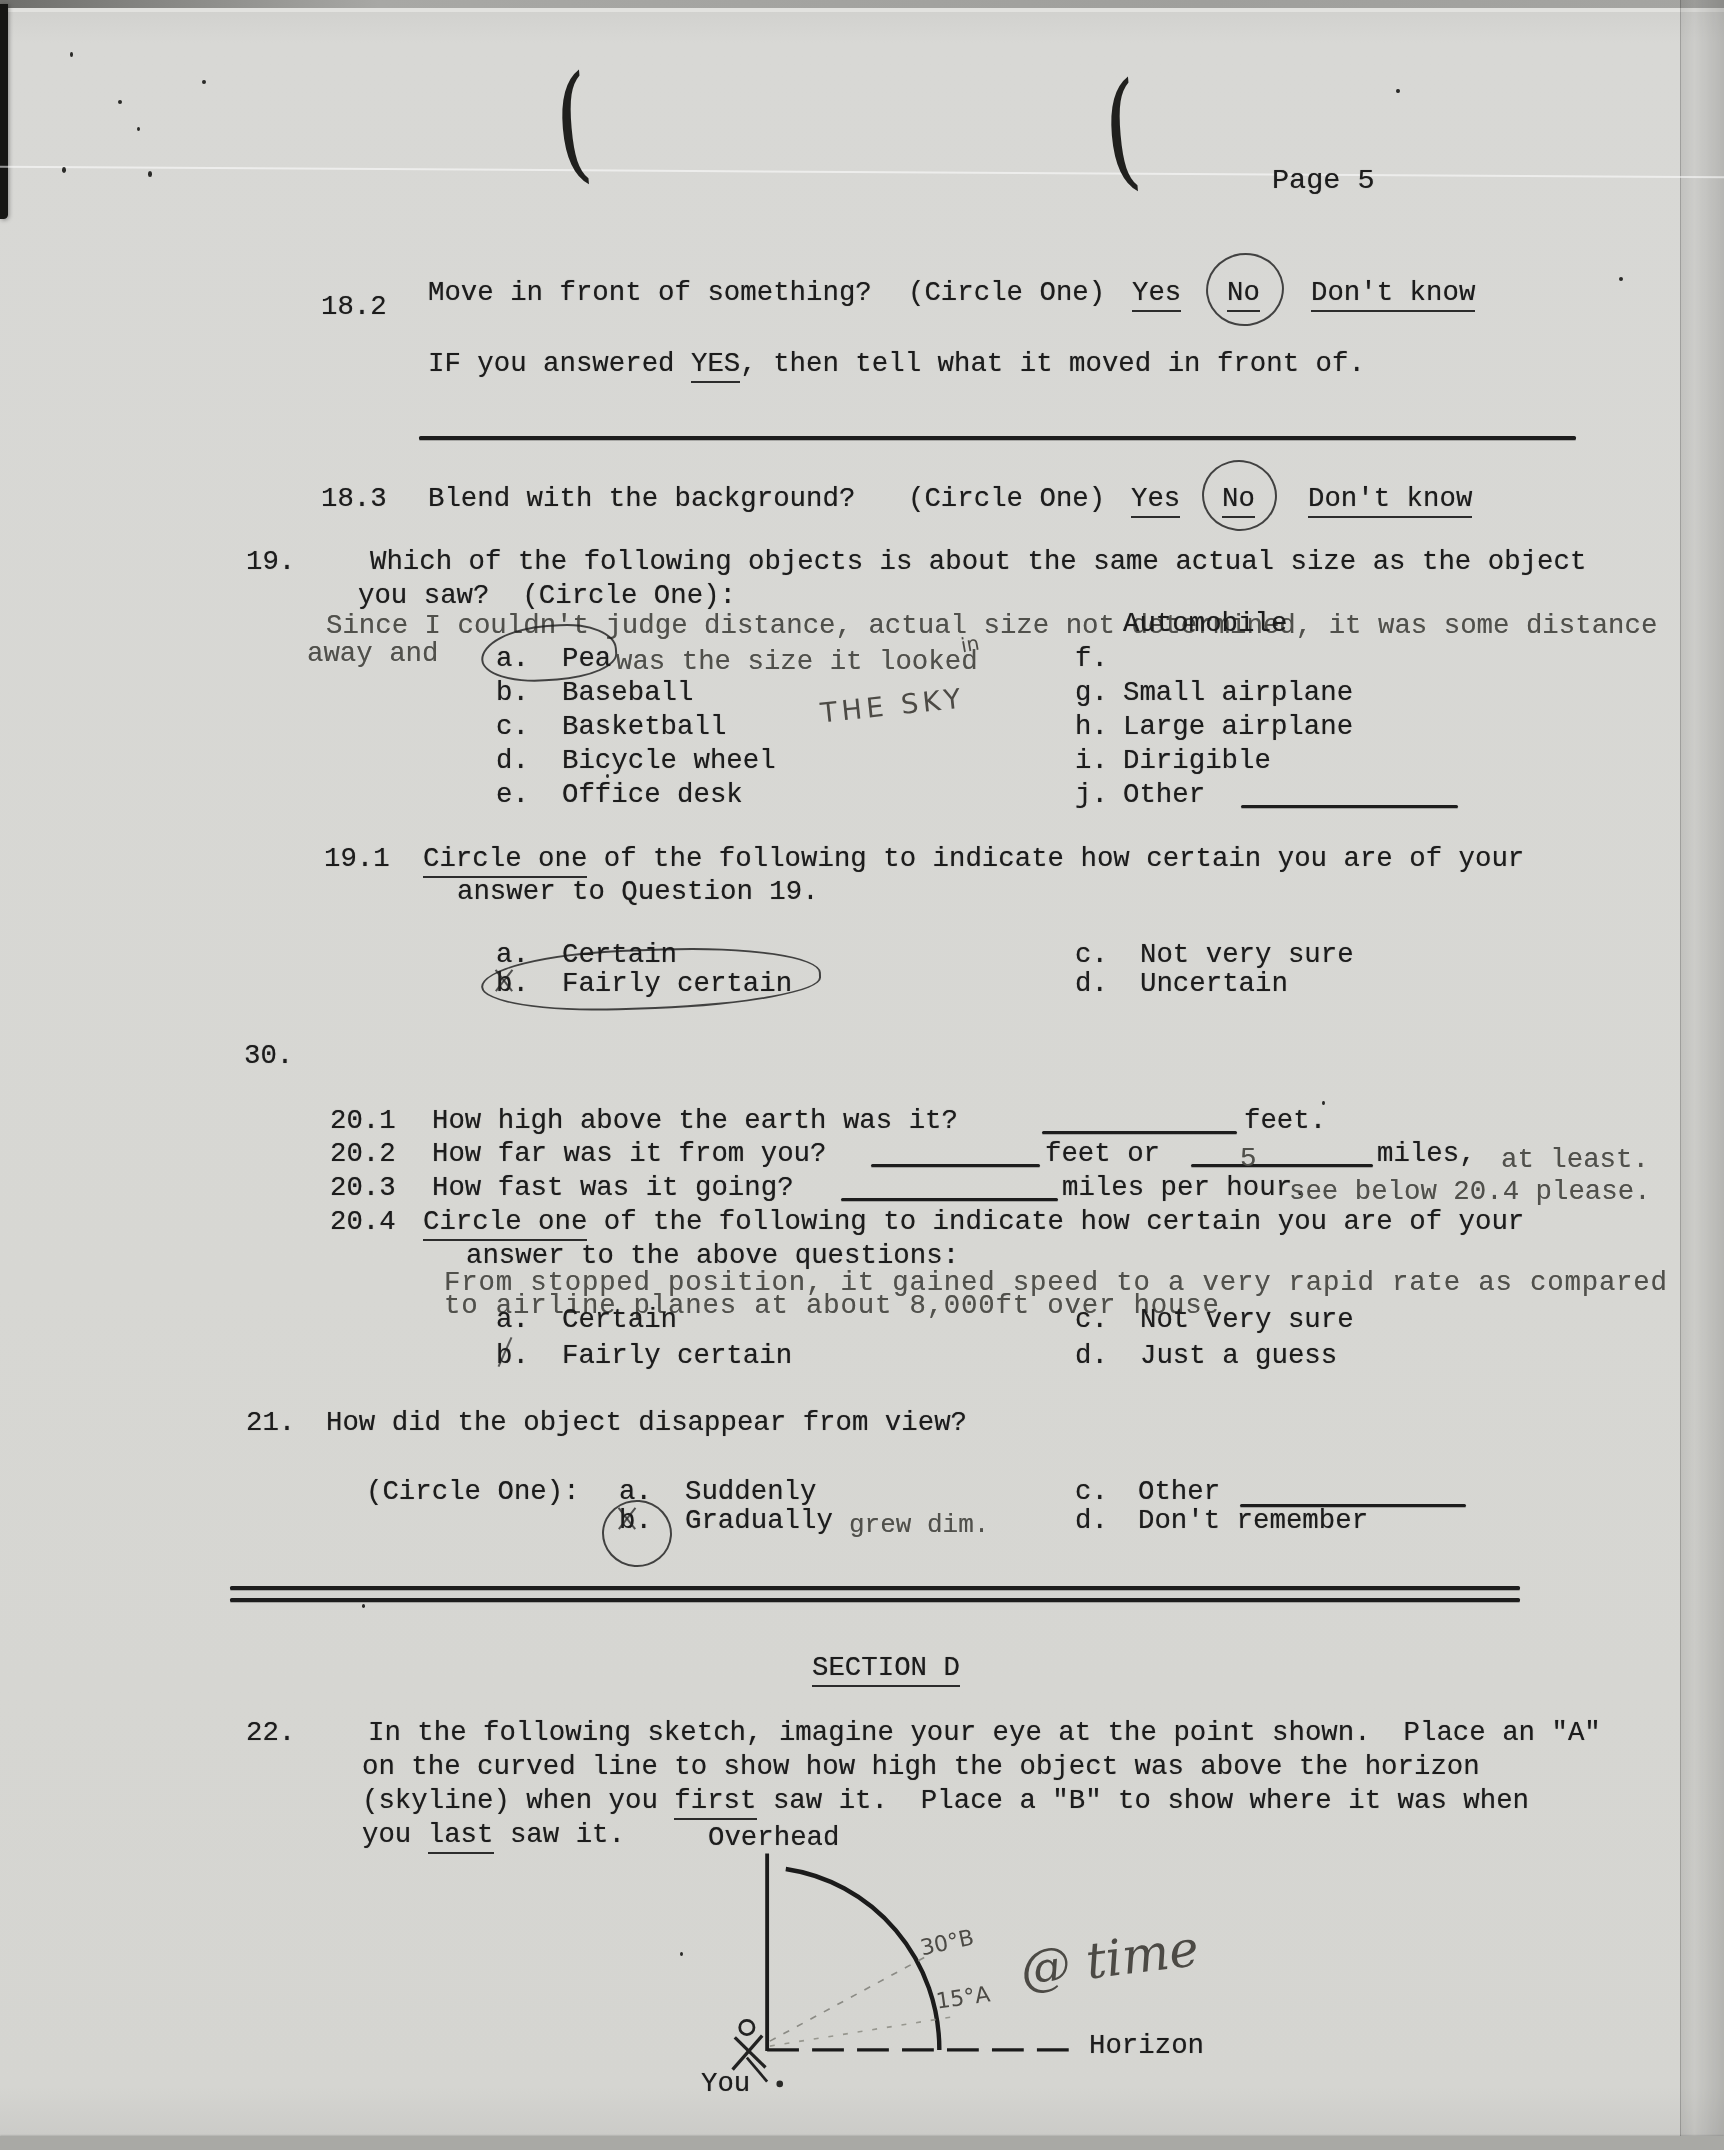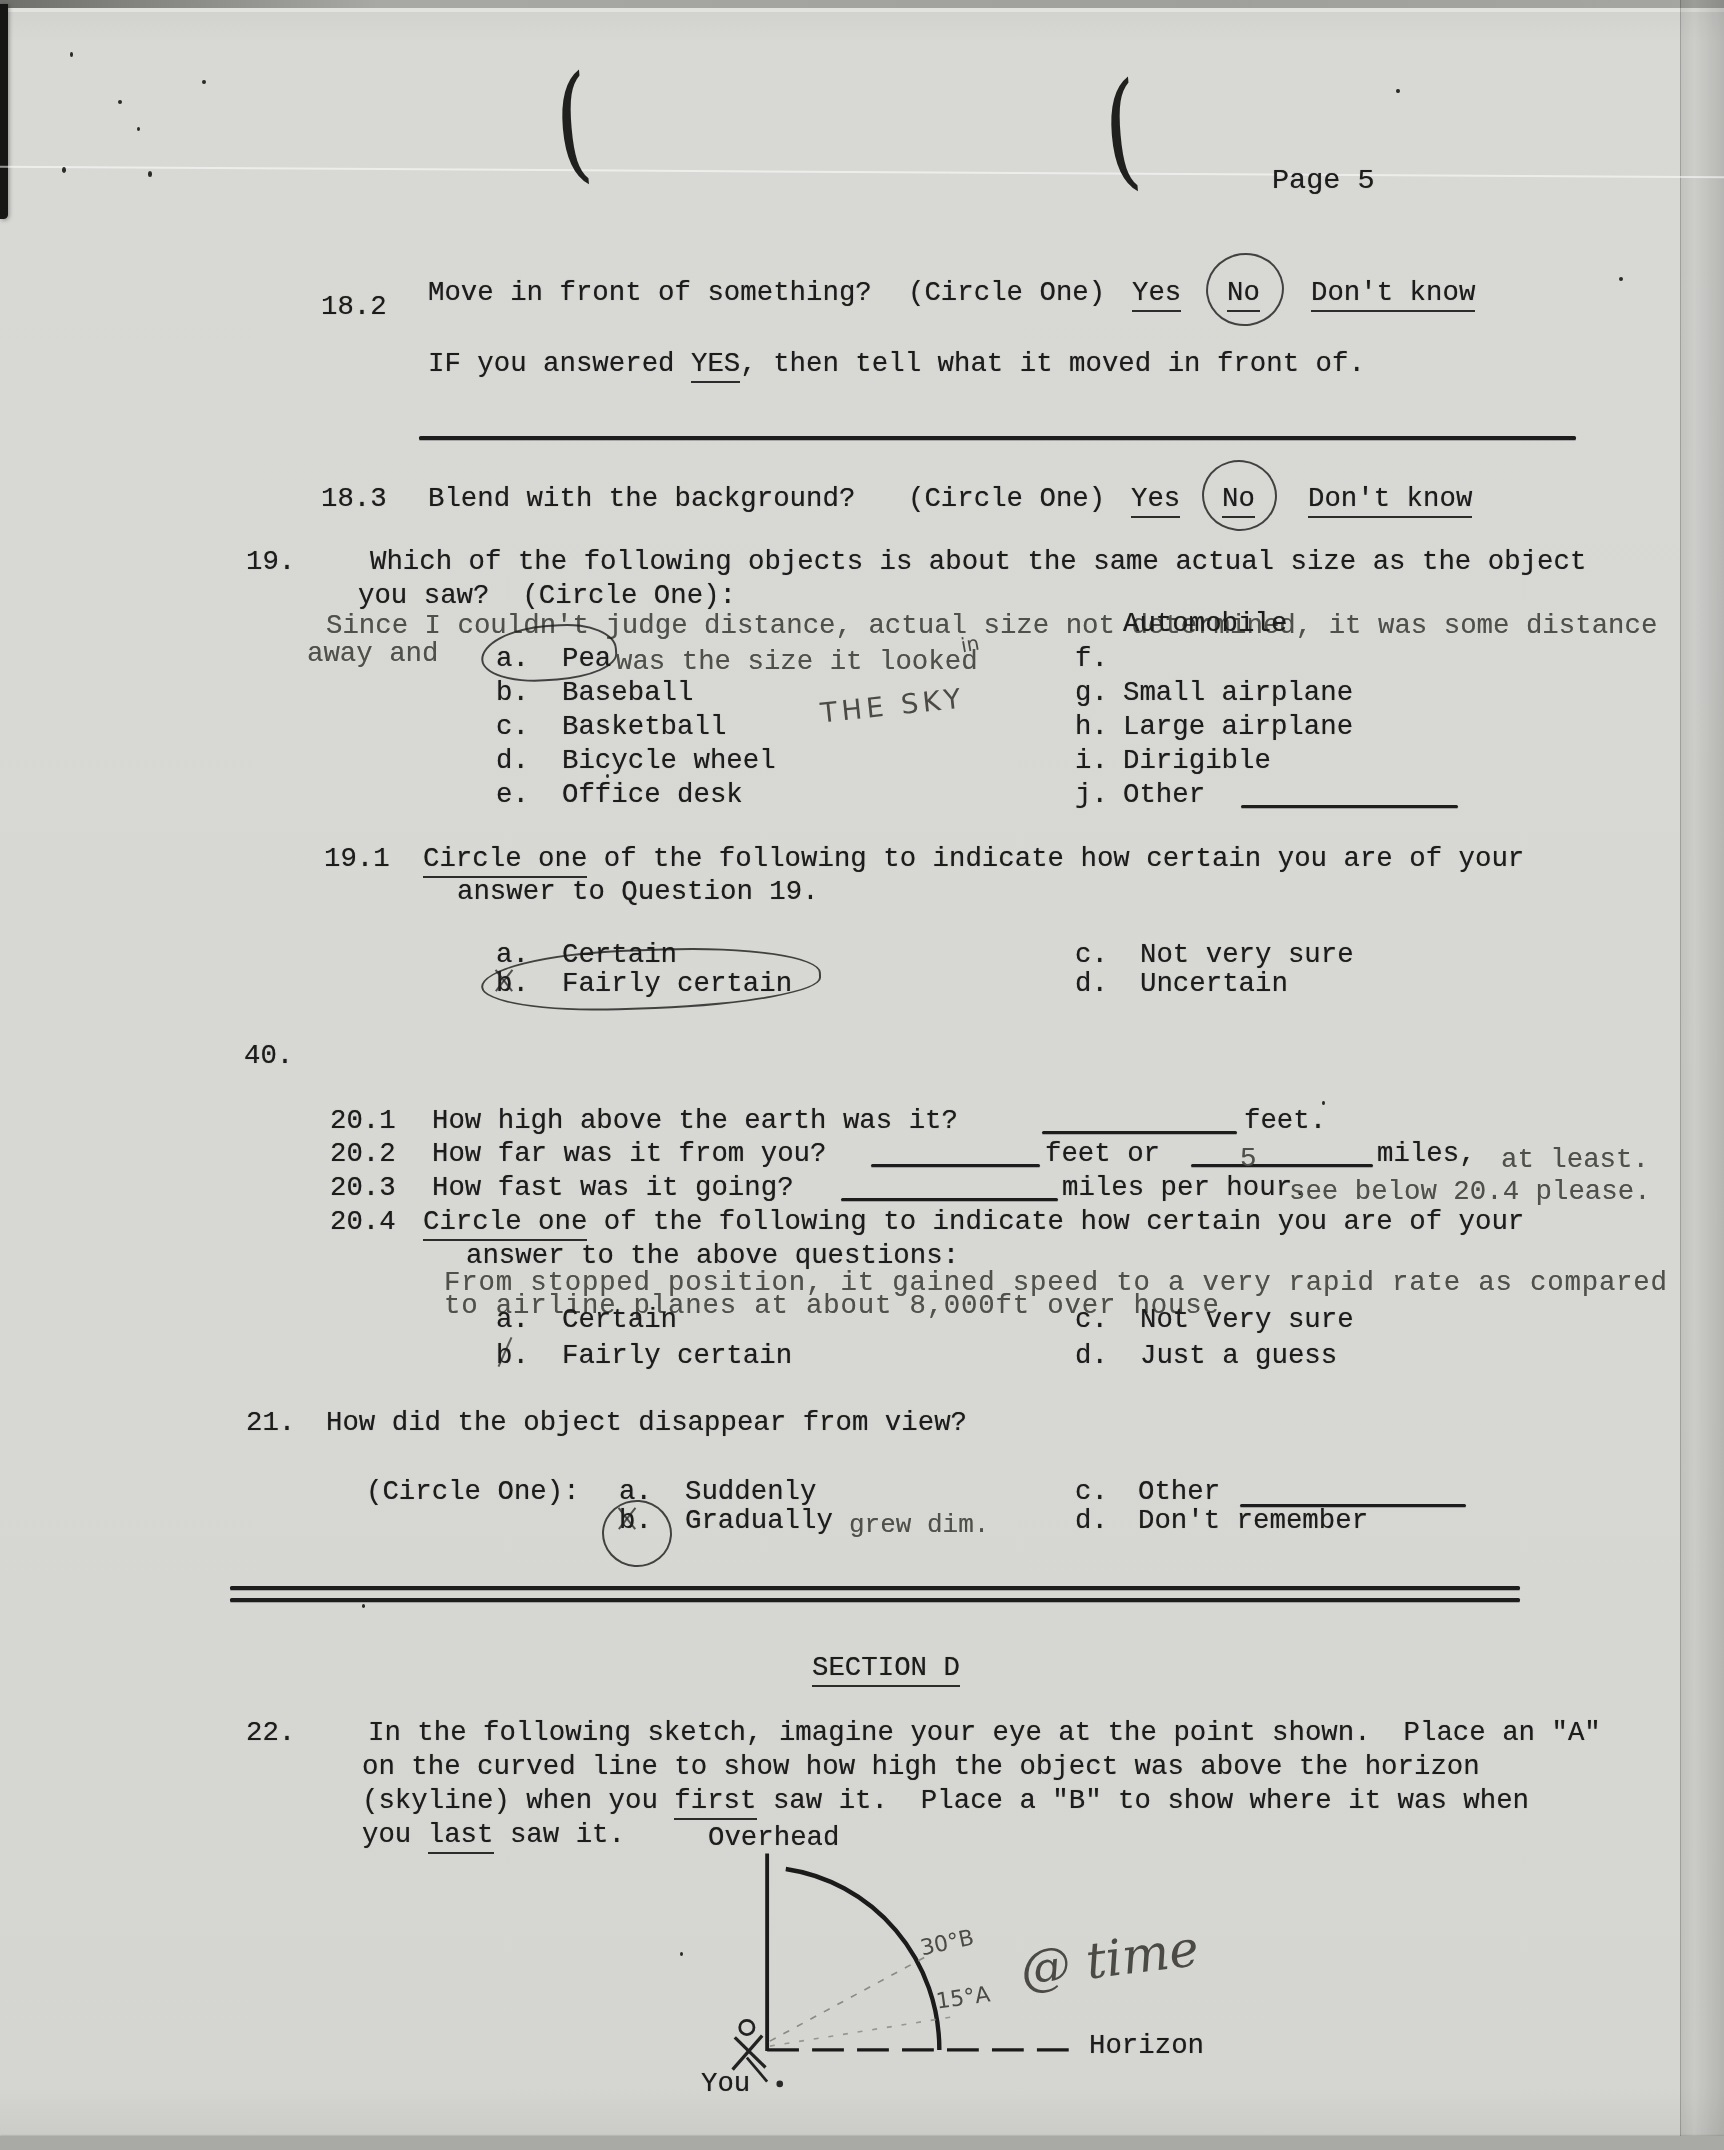--- a/index.html
+++ b/index.html
@@ -128,21 +128,21 @@
   <div class="t" style="left:562px;top:939px;">Certain</div>
   <div class="t" style="left:496px;top:968px;">b.</div>
   <div class="xmark" style="left:492px;top:968px;"></div>
   <div class="t" style="left:562px;top:968px;">Fairly certain</div>
   <div class="circle" style="left:481px;top:949px;width:336px;height:56px;transform:rotate(-2deg);border-radius:48% 52% 55% 45%/60% 55% 48% 52%;"></div>
   <div class="t" style="left:1075px;top:939px;">c.</div>
   <div class="t" style="left:1140px;top:939px;">Not very sure</div>
   <div class="t" style="left:1075px;top:968px;">d.</div>
   <div class="t" style="left:1140px;top:968px;">Uncertain</div>
 
-  <div class="t" style="left:244px;top:1040px;">40.</div>
+  <div class="t" style="left:244px;top:1040px;">30.</div>
 
   <div class="t" style="left:330px;top:1105px;">20.1</div>
   <div class="t" style="left:432px;top:1105px;">How high above the earth was it?</div>
   <div class="blank" style="left:1042px;top:1131px;width:195px;"></div>
   <div class="t" style="left:1244px;top:1105px;">feet.</div>
 
   <div class="t" style="left:330px;top:1138px;">20.2</div>
   <div class="t" style="left:432px;top:1138px;">How far was it from you?</div>
   <div class="blank" style="left:871px;top:1164px;width:169px;"></div>
   <div class="t" style="left:1045px;top:1138px;">feet or</div>

